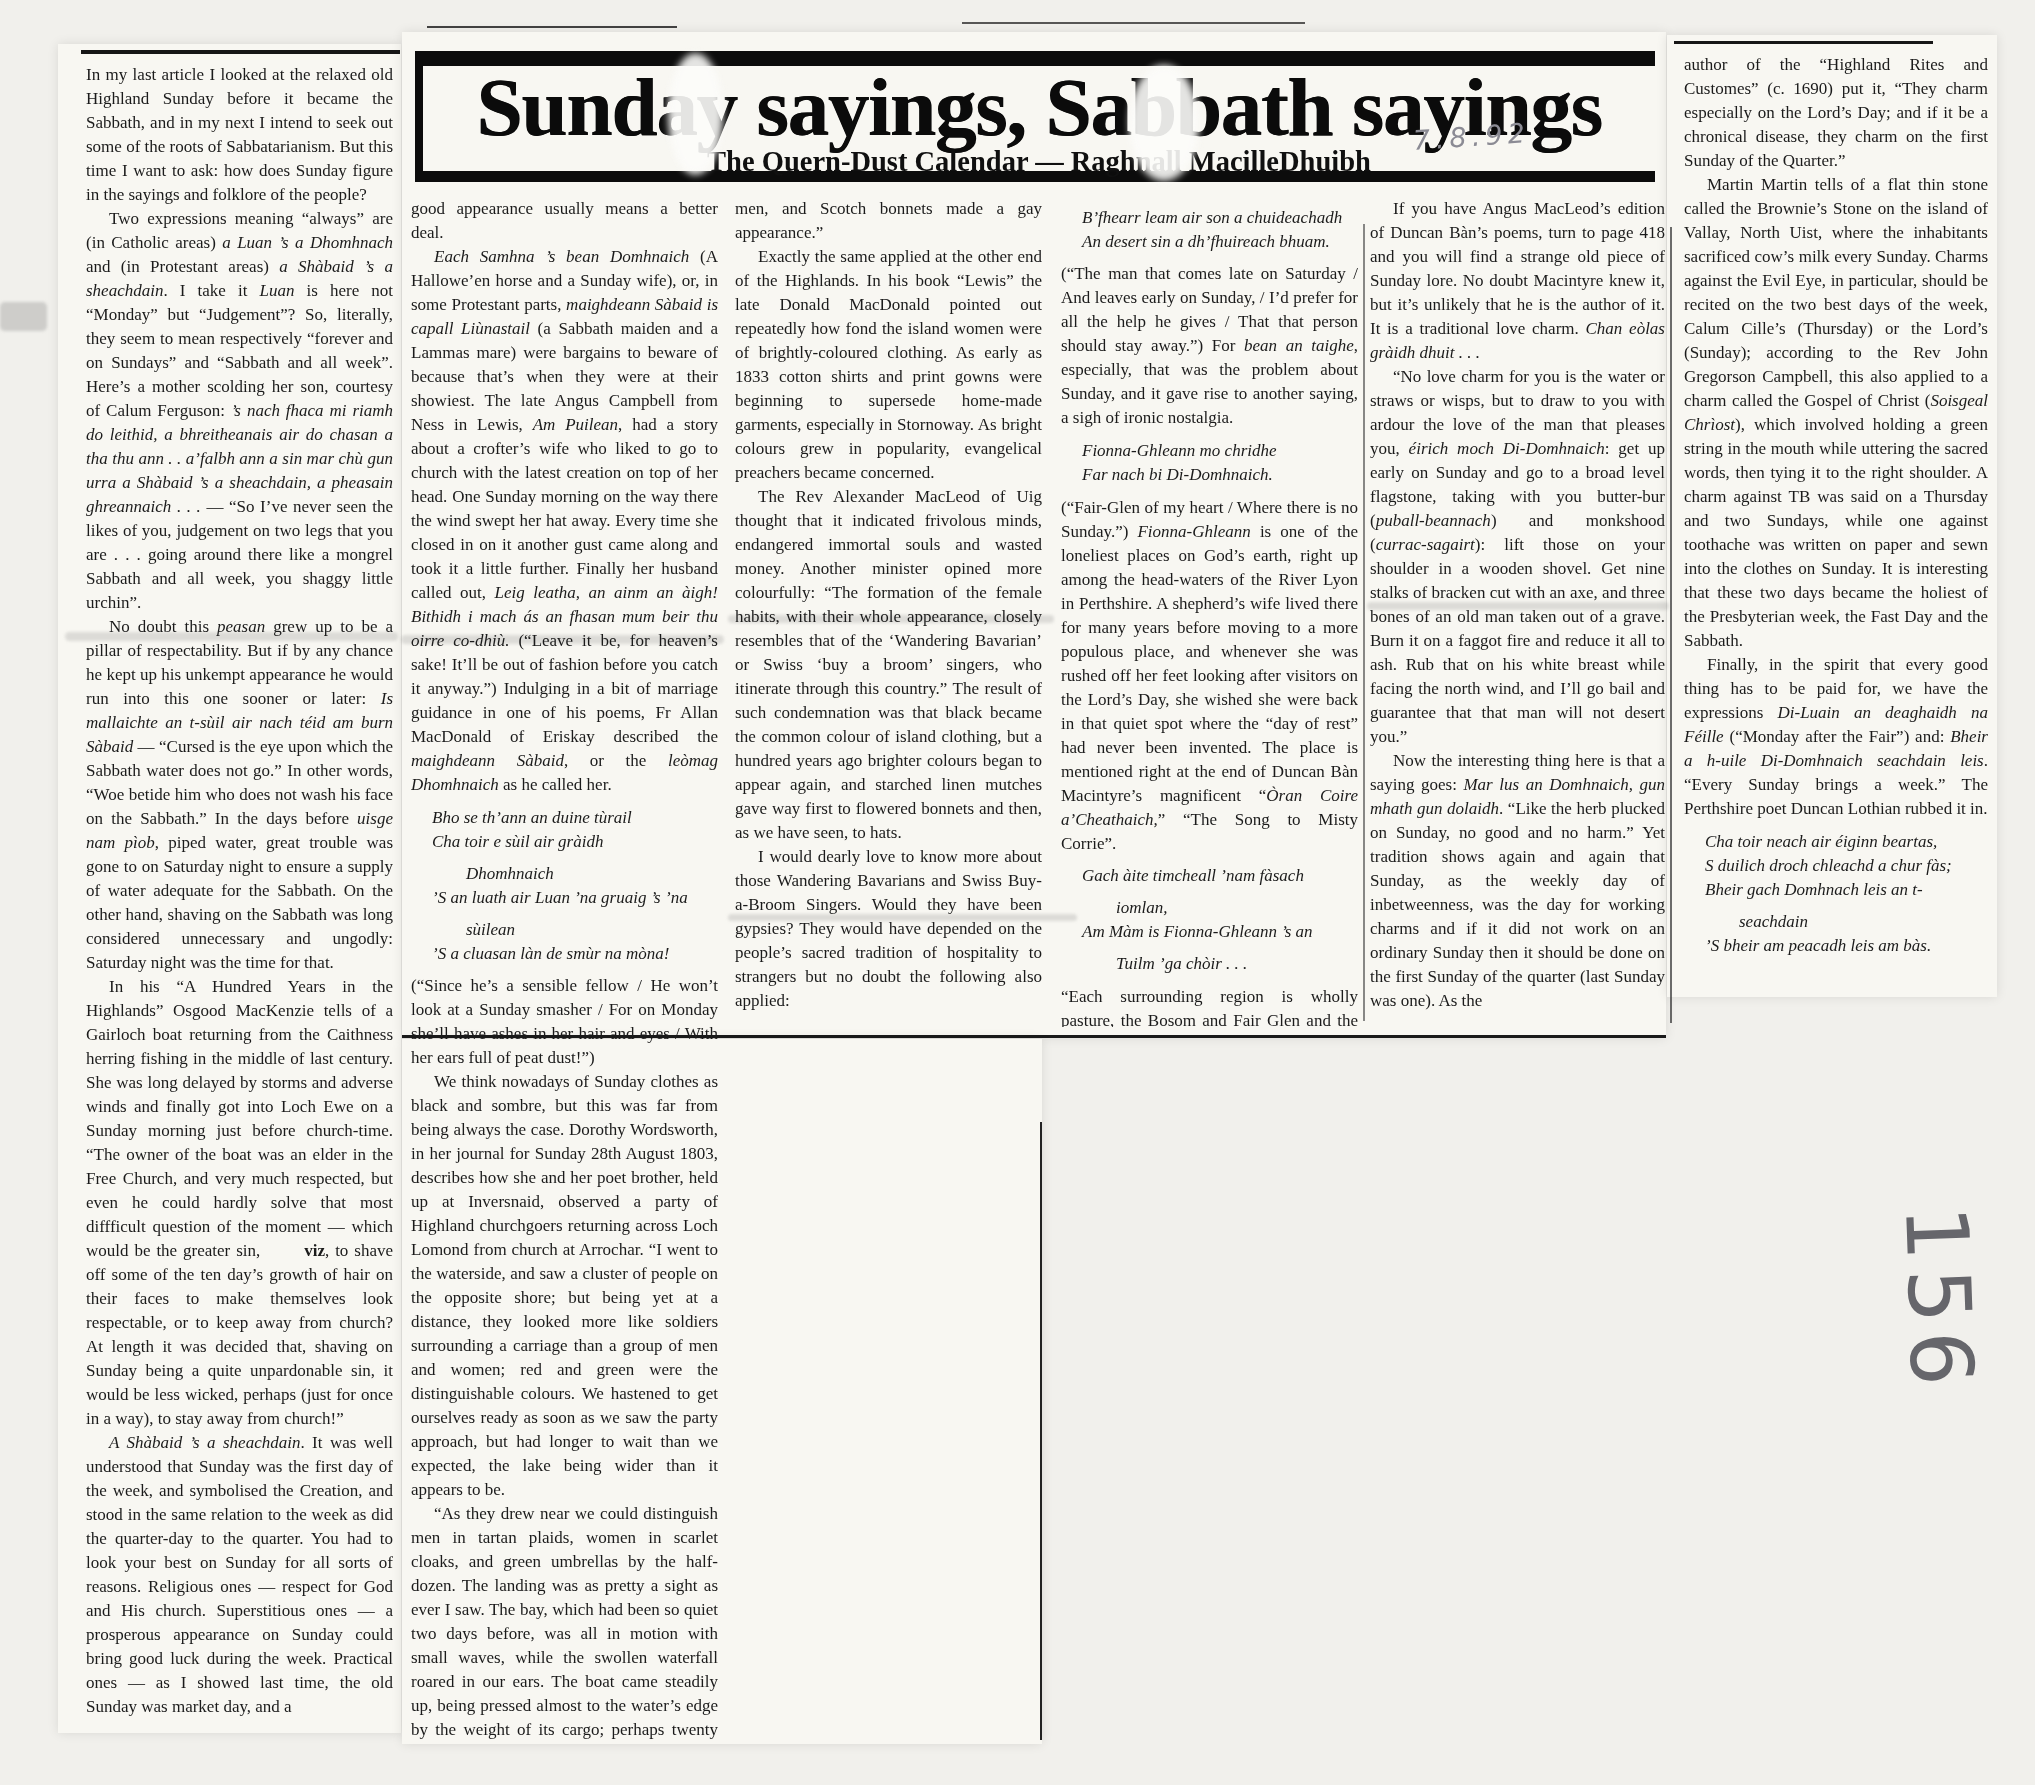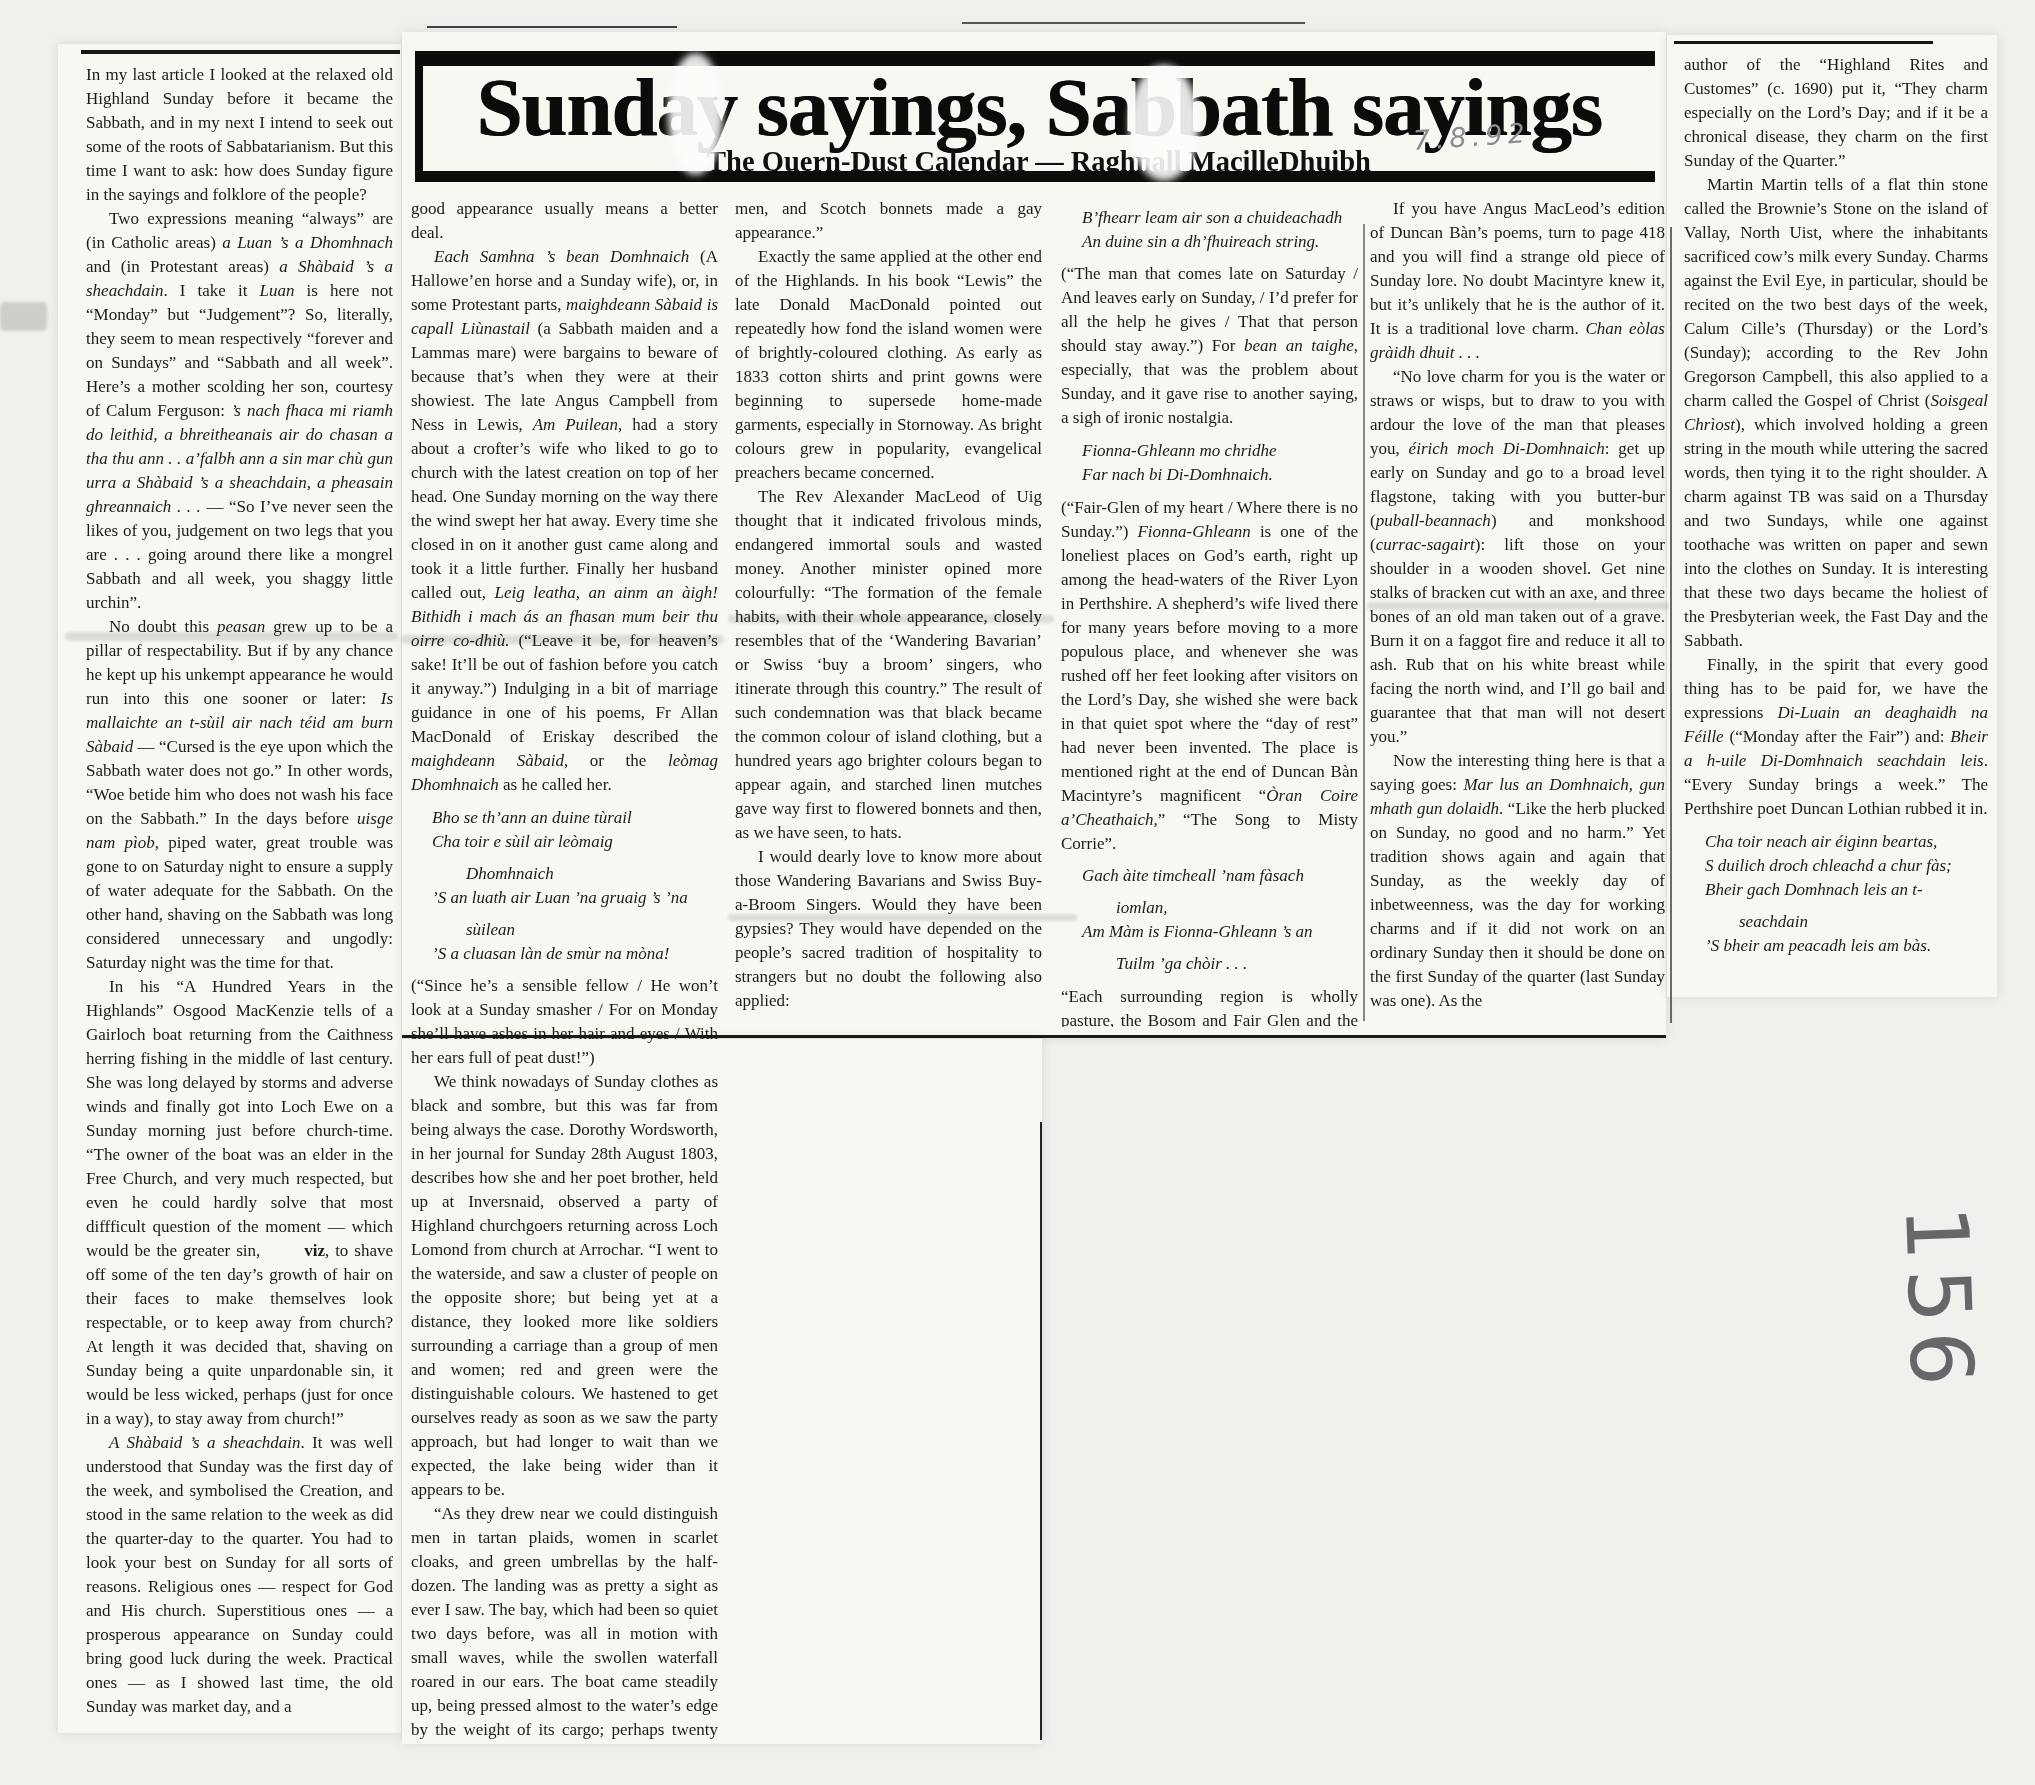--- a/index.html
+++ b/index.html
@@ -94,21 +94,21 @@
     <p class="para"><span>Two expressions meaning “always” are (in Catholic areas) </span><span class="it">a Luan ’s a Dhomhnach</span><span> and (in Protestant areas) </span><span class="it">a Shàbaid ’s a sheachdain</span><span>. I take it </span><span class="it">Luan</span><span> is here not “Monday” but “Judgement”? So, literally, they seem to mean respectively “forever and on Sundays” and “Sabbath and all week”. Here’s a mother scolding her son, courtesy of Calum Ferguson: </span><span class="it">’s nach fhaca mi riamh do leithid, a bhreitheanais air do chasan a tha thu ann . . a’falbh ann a sin mar chù gun urra a Shàbaid ’s a sheachdain, a pheasain ghreannaich . . .</span><span> — “So I’ve never seen the likes of you, judgement on two legs that you are . . . going around there like a mongrel Sabbath and all week, you shaggy little urchin”.</span></p>
     <p class="para"><span>No doubt this </span><span class="it">peasan</span><span> grew up to be a pillar of respectability. But if by any chance he kept up his unkempt appearance he would run into this one sooner or later: </span><span class="it">Is mallaichte an t-sùil air nach téid am burn Sàbaid</span><span> — “Cursed is the eye upon which the Sabbath water does not go.” In other words, “Woe betide him who does not wash his face on the Sabbath.” In the days before </span><span class="it">uisge nam pìob</span><span>, piped water, great trouble was gone to on Saturday night to ensure a supply of water adequate for the Sabbath. On the other hand, shaving on the Sabbath was long considered unnecessary and ungodly: Saturday night was the time for that.</span></p>
     <p class="para"><span>In his “A Hundred Years in the Highlands” Osgood MacKenzie tells of a Gairloch boat returning from the Caithness herring fishing in the middle of last century. She was long delayed by storms and adverse winds and finally got into Loch Ewe on a Sunday morning just before church-time. “The owner of the boat was an elder in the Free Church, and very much respected, but even he could hardly solve that most diffficult question of the moment — which would be the greater sin, </span><span class="bd">viz</span><span>, to shave off some of the ten day’s growth of hair on their faces to make themselves look respectable, or to keep away from church? At length it was decided that, shaving on Sunday being a quite unpardonable sin, it would be less wicked, perhaps (just for once in a way), to stay away from church!”</span></p>
     <p class="para"><span class="it">A Shàbaid ’s a sheachdain</span><span>. It was well understood that Sunday was the first day of the week, and symbolised the Creation, and stood in the same relation to the week as did the quarter-day to the quarter. You had to look your best on Sunday for all sorts of reasons. Religious ones — respect for God and His church. Superstitious ones — a prosperous appearance on Sunday could bring good luck during the week. Practical ones — as I showed last time, the old Sunday was market day, and a</span></p>
   </div>
 <div class="col" style="left:411px;top:197px;width:307px;height:1547px;">
     <p class="para ni"><span>good appearance usually means a better deal.</span></p>
     <p class="para"><span class="it">Each Samhna ’s bean Domhnaich</span><span> (A Hallowe’en horse and a Sunday wife), or, in some Protestant parts, </span><span class="it">maighdeann Sàbaid is capall Liùnastail</span><span> (a Sabbath maiden and a Lammas mare) were bargains to beware of because that’s when they were at their showiest. The late Angus Campbell from Ness in Lewis, </span><span class="it">Am Puilean</span><span>, had a story about a crofter’s wife who liked to go to church with the latest creation on top of her head. One Sunday morning on the way there the wind swept her hat away. Every time she closed in on it another gust came along and took it a little further. Finally her husband called out, </span><span class="it">Leig leatha, an ainm an àigh! Bithidh i mach ás an fhasan mum beir thu oirre co-dhiù.</span><span> (“Leave it be, for heaven’s sake! It’ll be out of fashion before you catch it anyway.”) Indulging in a bit of marriage guidance in one of his poems, Fr Allan MacDonald of Eriskay described the </span><span class="it">maighdeann Sàbaid</span><span>, or the </span><span class="it">leòmag Dhomhnaich</span><span> as he called her.</span></p>
     <div class="verse">
       <div class="vline">Bho se th’ann an duine tùrail</div>
-      <div class="vline">Cha toir e sùil air leòmaig</div>
+      <div class="vline">Cha toir e sùil air gràidh</div>
       <div class="vline ind">Dhomhnaich</div>
       <div class="vline">’S an luath air Luan ’na gruaig ’s ’na</div>
       <div class="vline ind">sùilean</div>
       <div class="vline">’S a cluasan làn de smùr na mòna!</div>
     </div>
     <p class="para ni"><span>(“Since he’s a sensible fellow / He won’t look at a Sunday smasher / For on Monday she’ll have ashes in her hair and eyes / With her ears full of peat dust!”)</span></p>
     <p class="para"><span>We think nowadays of Sunday clothes as black and sombre, but this was far from being always the case. Dorothy Wordsworth, in her journal for Sunday 28th August 1803, describes how she and her poet brother, held up at Inversnaid, observed a party of Highland churchgoers returning across Loch Lomond from church at Arrochar. “I went to the waterside, and saw a cluster of people on the opposite shore; but being yet at a distance, they looked more like soldiers surrounding a carriage than a group of men and women; red and green were the distinguishable colours. We hastened to get ourselves ready as soon as we saw the party approach, but had longer to wait than we expected, the lake being wider than it appears to be.</span></p>
     <p class="para"><span>“As they drew near we could distinguish men in tartan plaids, women in scarlet cloaks, and green umbrellas by the half-dozen. The landing was as pretty a sight as ever I saw. The bay, which had been so quiet two days before, was all in motion with small waves, while the swollen waterfall roared in our ears. The boat came steadily up, being pressed almost to the water’s edge by the weight of its cargo; perhaps twenty people landed, one after another. It did not rain much, but the women held up their umbrellas; they were dressed in all the colours of the rainbow, and, with their scarlet cardinals, the tartan plaids of the</span></p>
   </div>
 <div class="col" style="left:735px;top:197px;width:307px;height:830px;">
@@ -117,21 +117,21 @@
     <p class="para"><span>The Rev Alexander MacLeod of Uig thought that it indicated frivolous minds, endangered immortal souls and wasted money. Another minister opined more colourfully: “The formation of the female habits, with their whole appearance, closely resembles that of the ‘Wandering Bavarian’ or Swiss ‘buy a broom’ singers, who itinerate through this country.” The result of such condemnation was that black became the common colour of island clothing, but a hundred years ago brighter colours began to appear again, and starched linen mutches gave way first to flowered bonnets and then, as we have seen, to hats.</span></p>
     <p class="para"><span>I would dearly love to know more about those Wandering Bavarians and Swiss Buy-a-Broom Singers. Would they have been gypsies? They would have depended on the people’s sacred tradition of hospitality to strangers but no doubt the following also applied:</span></p>
     <div class="verse">
       <div class="vline">Am fear a thig anmoch Di-Sathairne</div>
       <div class="vline">’S a dh’fhalbhas moch Di-Luain,</div>
     </div>
   </div>
 <div class="col" style="left:1061px;top:197px;width:297px;height:830px;">
     <div class="verse">
       <div class="vline">B’fhearr leam air son a chuideachadh</div>
-      <div class="vline">An duine sin a dh’fhuireach string.</div>
+      <div class="vline">An desert sin a dh’fhuireach bhuam.</div>
     </div>
     <p class="para ni"><span>(“The man that comes late on Saturday / And leaves early on Sunday, / I’d prefer for all the help he gives / That that person should stay away.”) For </span><span class="it">bean an taighe</span><span>, especially, that was the problem about Sunday, and it gave rise to another saying, a sigh of ironic nostalgia.</span></p>
     <div class="verse">
       <div class="vline">Fionna-Ghleann mo chridhe</div>
       <div class="vline">Far nach bi Di-Domhnaich.</div>
     </div>
     <p class="para ni"><span>(“Fair-Glen of my heart / Where there is no Sunday.”) </span><span class="it">Fionna-Ghleann</span><span> is one of the loneliest places on God’s earth, right up among the head-waters of the River Lyon in Perthshire. A shepherd’s wife lived there for many years before moving to a more populous place, and whenever she was rushed off her feet looking after visitors on the Lord’s Day, she wished she were back in that quiet spot where the “day of rest” had never been invented. The place is mentioned right at the end of Duncan Bàn Macintyre’s magnificent “</span><span class="it">Òran Coire a’Cheathaich,</span><span>” “The Song to Misty Corrie”.</span></p>
     <div class="verse">
       <div class="vline">Gach àite timcheall ’nam fàsach</div>
       <div class="vline ind">iomlan,</div>

